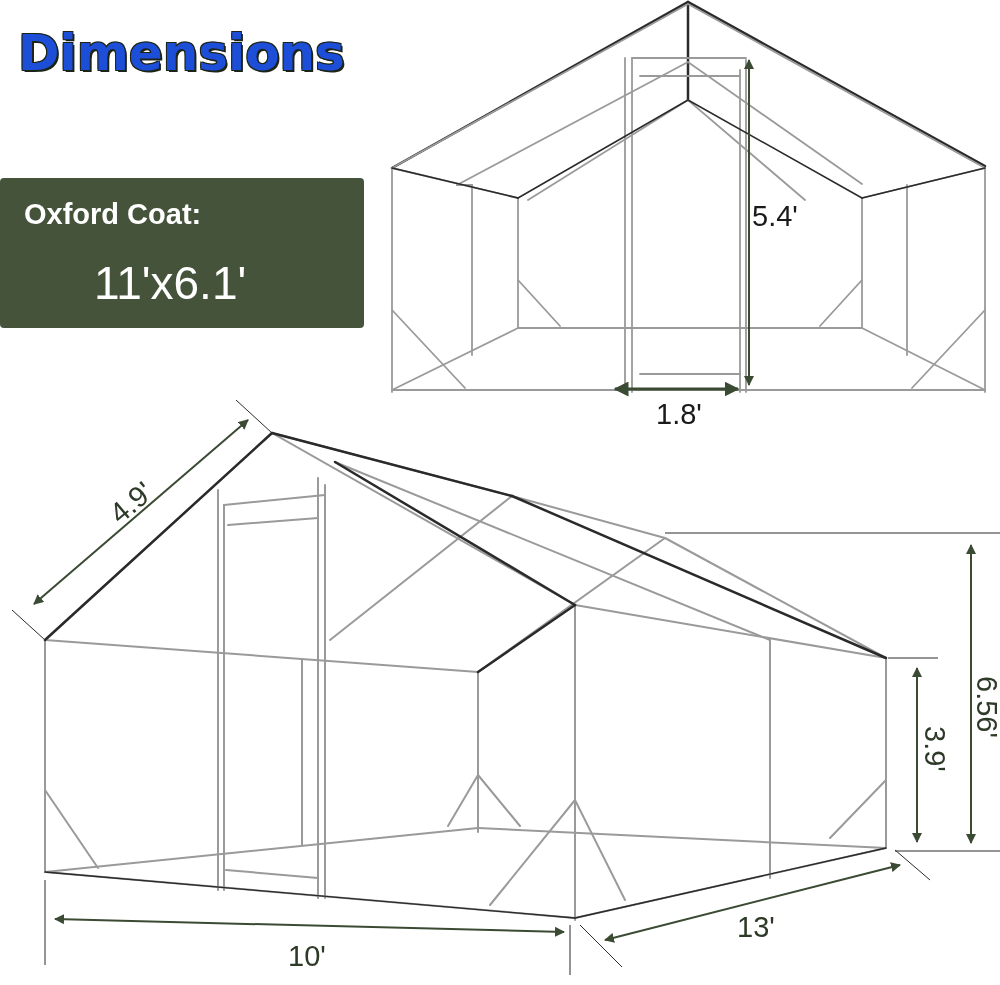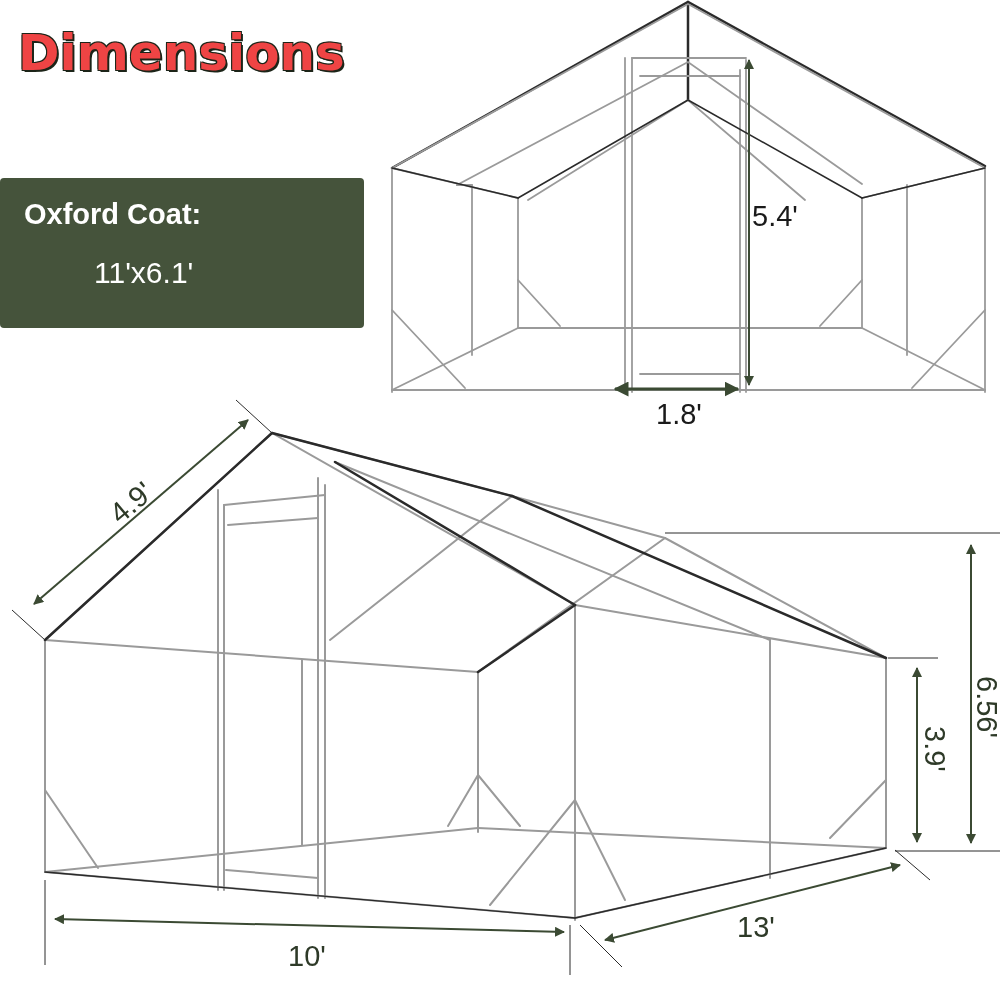--- a/index.html
+++ b/index.html
@@ -1,34 +1,34 @@
 <!DOCTYPE html>
 <html><head>
   <meta charset="utf-8">
   <style>
     html, body { margin: 0; padding: 0; background: #ffffff; }
     body { width: 1000px; height: 985px; position: relative; overflow: hidden;
            font-family: "Liberation Sans", sans-serif; }
     .title {
       position: absolute; left: 18px; top: 24px;
       font-family: "DejaVu Sans", sans-serif; font-weight: bold; font-size: 50px;
-      letter-spacing: 0px; color: #ef4444;
+      letter-spacing: 0px; color: #1d4ed8;
       text-shadow: 2px 2px 0 #1c2418, -1px -1px 0 #1c2418, 1px -1px 0 #1c2418, -1px 1px 0 #1c2418;
     }
     .spec-box {
       position: absolute; left: 0; top: 178px; width: 364px; height: 150px;
       background: #45533b; border-radius: 4px;
     }
     .spec-label {
       position: absolute; left: 24px; top: 20px; color: #ffffff;
       font-family: "Liberation Sans", sans-serif; font-weight: bold; font-size: 29px;
     }
     .spec-value {
       position: absolute; left: 94px; top: 78px; color: #ffffff;
-      font-family: "Liberation Sans", sans-serif; font-size: 30px;
+      font-family: "Liberation Sans", sans-serif; font-size: 46px;
     }
     svg.diagram { position: absolute; left: 0; top: 0; }
     .dim { font-family: "Liberation Sans", sans-serif; font-size: 29px; fill: #2e3a28; }
     .dim-dark { font-family: "Liberation Sans", sans-serif; font-size: 29px; fill: #1a1a1a; }
   </style>
 </head>
 <body>
 
 <div class="title">Dimensions</div>
 

